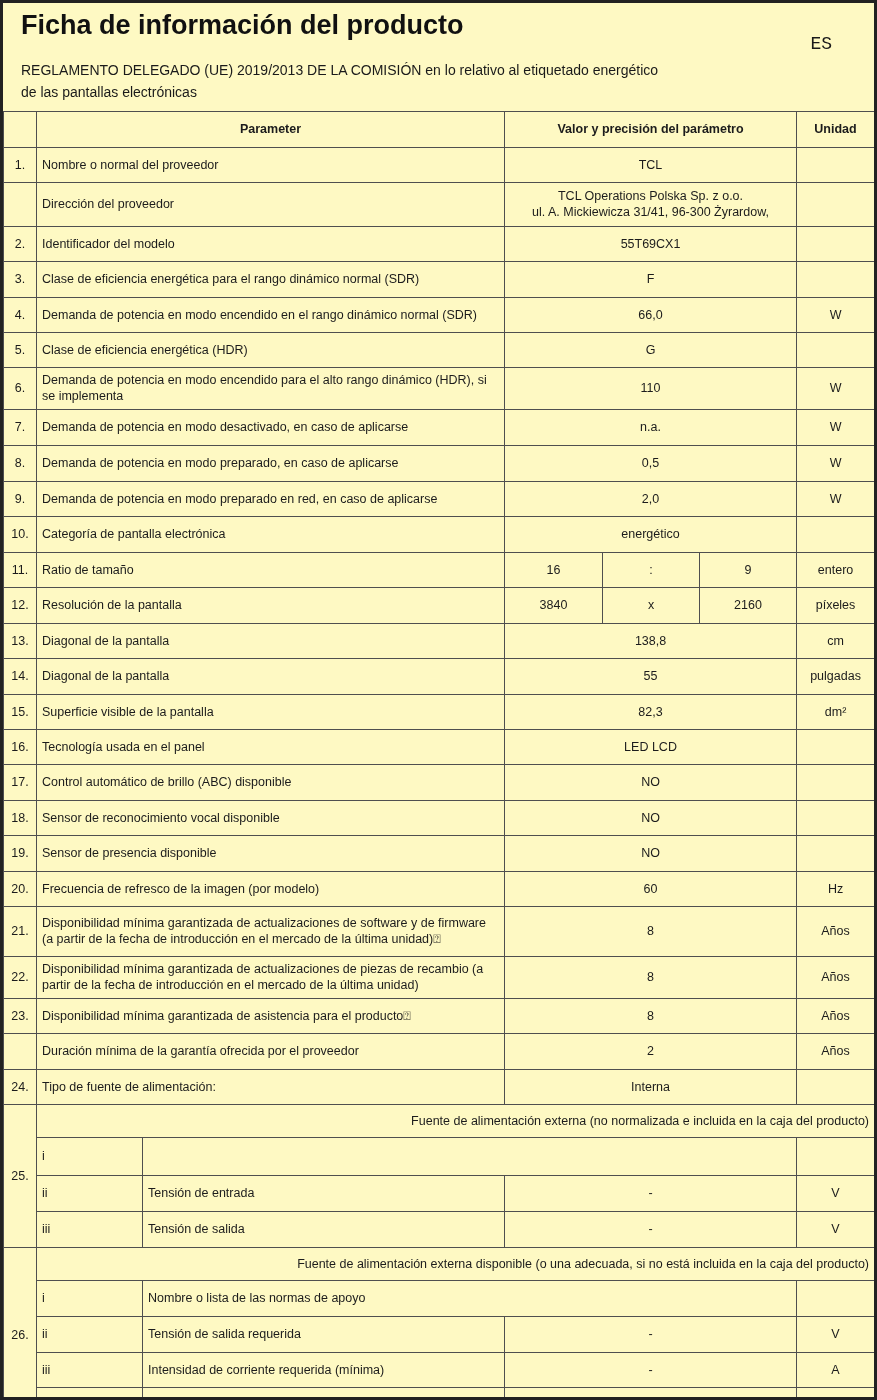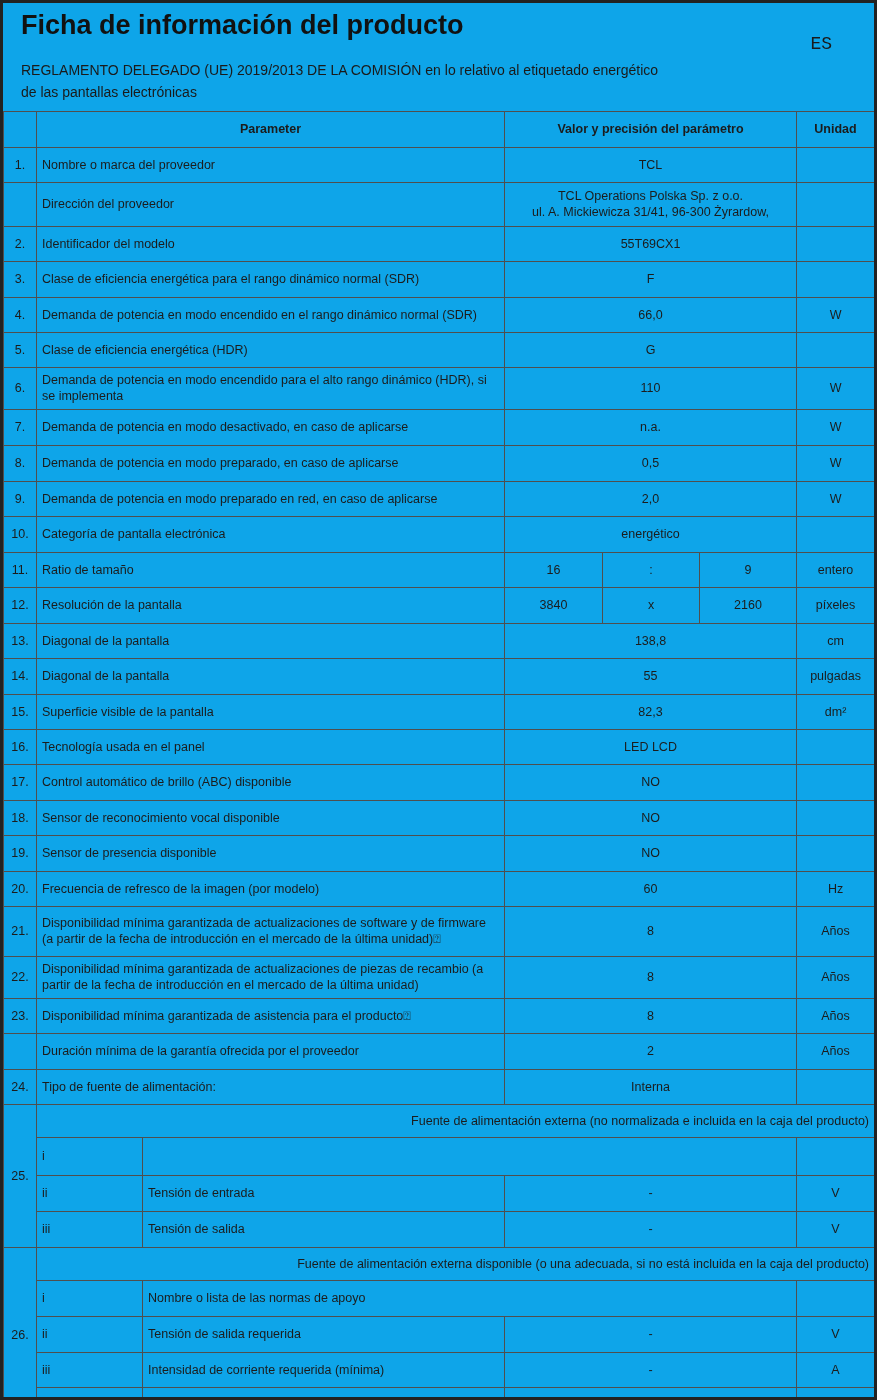--- a/index.html
+++ b/index.html
@@ -1,18 +1,18 @@
 <!DOCTYPE html>
 <html><head>
 <meta charset="utf-8">
 <style>
   html,body{margin:0;padding:0;background:#ffffff;}
   .page{
     width:877px;height:1400px;box-sizing:border-box;
-    border:3px solid #222222;background:#0ea5e9;
+    border:3px solid #222222;background:#fef9c3;
     font-family:"Liberation Sans",sans-serif;color:#1a1a1a;
     overflow:hidden;position:relative;
   }
   .title-row{display:flex;justify-content:space-between;align-items:flex-start;padding:7px 42px 0 18px;}
   .title-row h1{margin:0;font-size:27px;line-height:1.15;font-weight:bold;color:#111;}
   .lang{font-size:18px;margin-top:24px;color:#1a1a1a;font-family:Liberation Mono, monospace;}
   .subtitle{margin:5px 0 0 18px;font-size:14px;line-height:1.6;color:#1a1a1a;}
   table.fiche{
     border-collapse:collapse;table-layout:fixed;width:871px;margin-top:7px;
   }
@@ -63,21 +63,21 @@
     <tbody>
         <tr class="h36">
       <td class="n"></td>
       <td class="th" colspan="2">Parameter</td>
       <td class="th" colspan="3">Valor y precisión del parámetro</td>
       <td class="th">Unidad</td>
     </tr>
 
     <tr class="h35">
       <td class="n">1.</td>
-      <td class="p" colspan="2">Nombre o marca del proveedor</td>
+      <td class="p" colspan="2">Nombre o normal del proveedor</td>
       <td class="v" colspan="3">TCL</td>
       <td class="u"></td>
     </tr>
 
     <tr class="h44">
       <td class="n"></td>
       <td class="p" colspan="2">Dirección del proveedor</td>
       <td class="v" colspan="3">
         <span class="addr-line">TCL Operations Polska Sp. z o.o.</span>
         <span class="addr-line">ul. A. Mickiewicza 31/41, 96-300 Żyrardow,</span>

